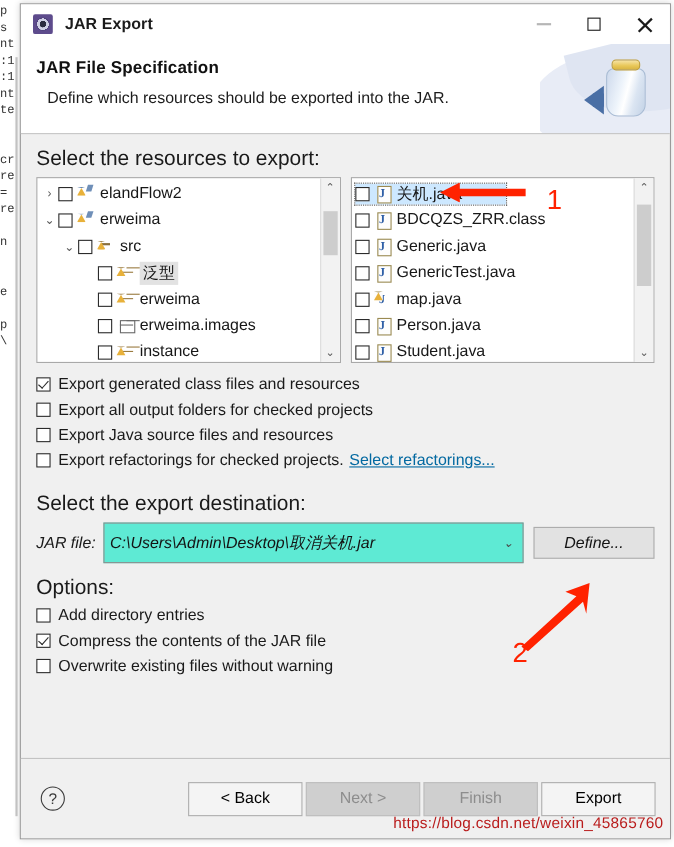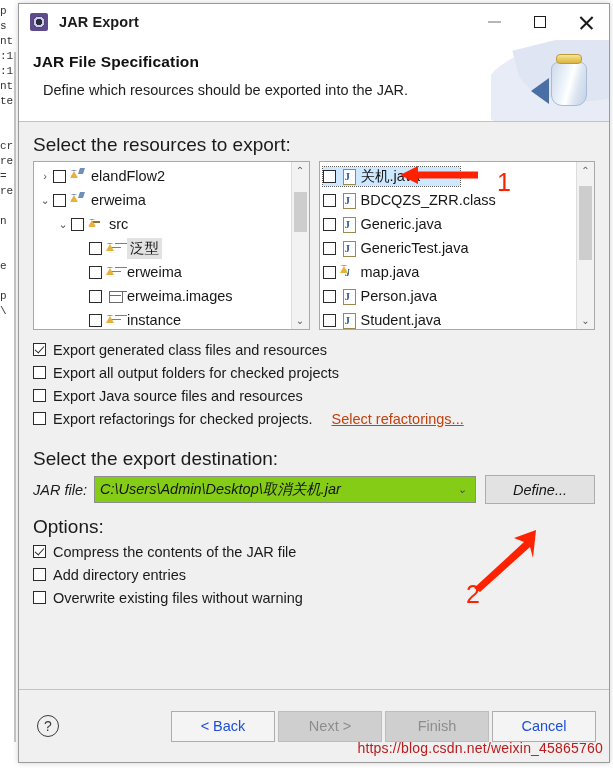--- a/index.html
+++ b/index.html
@@ -303,29 +303,29 @@
   .sb-spacer { flex:1 1 auto; }
 
   
   .opt-line {
     display: flex; align-items: center;
     height: 23px;
     font-size: 14.5px;
     color: #1a1a1a;
   }
   .opt-line .cb { margin-right: 7px; }
-  .link { color:#c2410c; text-decoration: underline; margin-left: 19px; }
+  .link { color:#0369a1; text-decoration: underline; margin-left: 5px; }
 
   
   #jarfile-row { display:flex; align-items:center; margin-top: 4px; font-style: italic; }
   #jarfile-label { font-size:14.5px; color:#1a1a1a; margin-right: 7px; }
   #jarfile-combo {
     flex: 1 1 auto;
-    height: 27px;
-    background: #84cc16;
+    height: 37px;
+    background: #5eead4;
     border: 1px solid #8d8d8d;
     display:flex; align-items:center;
     box-sizing:border-box;
     font-size: 14.5px; color:#141414;
     padding-left: 5px;
   }
   #jarfile-value { flex:1 1 auto; white-space:nowrap; overflow:hidden; }
   #jarfile-caret {
     width: 26px; text-align:center; color:#4a4a4a; font-size:11px;
     flex:0 0 26px;
@@ -357,21 +357,21 @@
     font-size: 14px; color:#3a3a3a;
     box-sizing:border-box;
   }
   #footer-buttons { margin-left: auto; margin-right: 13px; display:flex; gap: 3px; }
   .fbtn {
     width: 104px; height: 31px;
     display:flex; align-items:center; justify-content:center;
     font-size:14.5px;
     border:1px solid #adadad;
     background:#e4e4e4;
-    color:#1d4ed8;
+    color:#000000;
     box-sizing:border-box;
   }
   .fbtn.disabled { background:#cfcfcf; color:#8d8d8d; border-color:#bdbdbd; }
   .fbtn.plain { background:#f4f4f4; }
 
   
   #watermark {
     position:absolute; right: 6px; bottom: 6px;
     font-size: 14px;
     color: #b91c1c;
@@ -625,42 +625,42 @@
       <div id="jarfile-combo">
         <span id="jarfile-value">C:\Users\Admin\Desktop\取消关机.jar</span>
         <span id="jarfile-caret">⌄</span>
       </div>
       <div id="browse-btn">Define...</div>
     </div>
 
     <div class="section-label" style="margin-top:12px;margin-bottom:2px;"><span>Options:</span></div>
     <div id="options-group">
         <div class="opt-line">
+          <span class="cb"></span>
+          <span>Add directory entries</span>
+        </div>
+        <div class="opt-line">
           <span class="cb checked"></span>
           <span>Compress the contents of the JAR file</span>
-        </div>
-        <div class="opt-line">
-          <span class="cb"></span>
-          <span>Add directory entries</span>
         </div>
         <div class="opt-line">
           <span class="cb"></span>
           <span>Overwrite existing files without warning</span>
         </div>
       </div>
 
   </div>
 
   <div id="footer">
     <div id="help-btn">?</div>
     <div id="footer-buttons">
         <div class="fbtn plain">&lt; Back</div>
         <div class="fbtn disabled">Next &gt;</div>
         <div class="fbtn disabled">Finish</div>
-        <div class="fbtn plain">Cancel</div>
+        <div class="fbtn plain">Export</div>
       </div>
   </div>
 
   <div id="watermark">https://blog.csdn.net/weixin_45865760</div>
 </div>
 
 <div class="annot-num" id="annot-1">1</div>
 <div class="annot-num" id="annot-2">2</div>
 
 <svg id="annot-arrow-1" viewBox="0 0 78 18">

